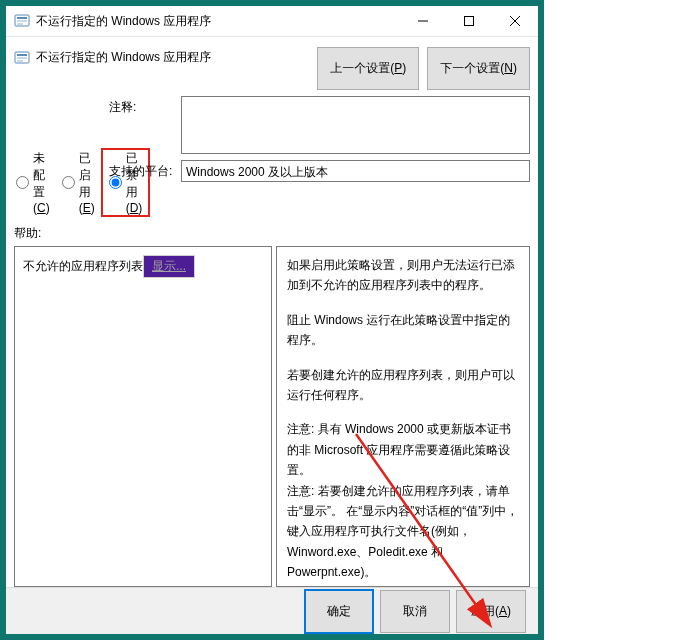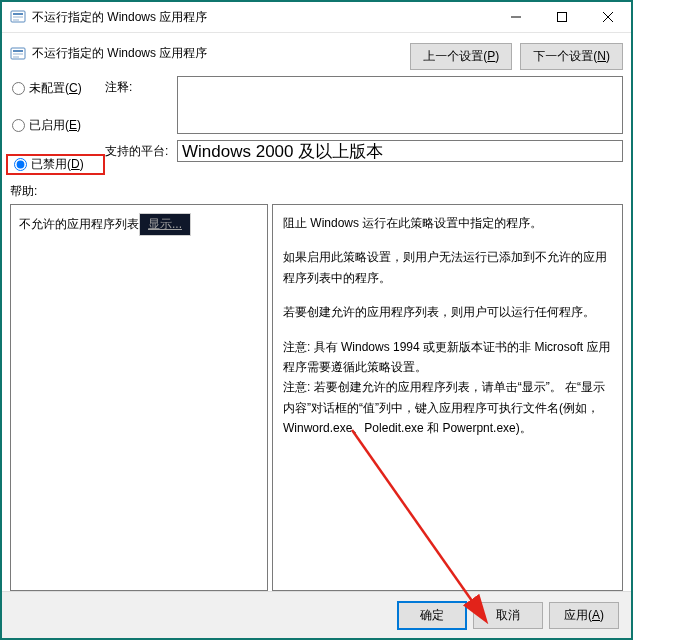--- a/index.html
+++ b/index.html
@@ -1,40 +1,40 @@
 <!DOCTYPE html>
 <html><head>
 <meta charset="utf-8">
 <style>
   html,body{margin:0;padding:0;font-family:"Microsoft YaHei","Segoe UI",Tahoma,sans-serif;font-size:12px;color:#000;background:#fff;}
-  .window{width:633px;height:640px;border:2px solid #0f766e;box-sizing:border-box;background:#fff;position:relative;display:flex;flex-direction:column;}
+  .window{width:544px;height:640px;border:6px solid #0f766e;box-sizing:border-box;background:#fff;position:relative;display:flex;flex-direction:column;}
   .titlebar{height:30px;display:flex;align-items:center;justify-content:space-between;border-bottom:1px solid #e5e5e5;background:#fff;}
   .titlebar-left{display:flex;align-items:center;gap:6px;padding-left:8px;}
   .title-icon{width:16px;height:16px;display:inline-block;}
   .title-text{font-size:12px;}
   .win-controls{display:flex;height:100%;}
   .win-btn{width:46px;height:100%;display:flex;align-items:center;justify-content:center;color:#000;}
   .win-btn svg{width:10px;height:10px;}
   .body{flex:1;display:flex;flex-direction:column;padding:8px 8px 0 8px;box-sizing:border-box;min-height:0;}
   .header-row{display:flex;align-items:flex-start;justify-content:space-between;margin-bottom:6px;}
   .header-left{display:flex;align-items:center;gap:6px;padding-top:4px;}
   .header-icon{width:16px;height:16px;display:inline-block;}
   .header-btns{display:flex;gap:8px;padding-top:2px;}
-  .win-button{background:#e1e1e1;border:1px solid #adadad;padding:4px 12px;font-size:12px;font-family:inherit;cursor:pointer;min-width:80px;}
-  .win-button:disabled{color:#a0a0a0;background:#0f172a;border-color:#d0d0d0;text-decoration:underline;}
+  .win-button{background:#e1e1e1;border:1px solid #adadad;padding:12px 12px;font-size:12px;font-family:inherit;cursor:pointer;min-width:80px;}
+  .win-button:disabled{color:#a0a0a0;background:#4c1d95;border-color:#d0d0d0;text-decoration:underline;}
   .settings-row{display:flex;align-items:flex-start;}
   .left-col{width:95px;flex:none;}
-  .radio-group{display:flex;flex-direction:column;gap:20px;padding-top:4px;padding-left:2px;}
+  .radio-group{display:flex;flex-direction:row;gap:12px;padding-top:4px;padding-left:2px;margin-top:48px;}
   .radio-item{display:flex;align-items:center;gap:4px;}
   input[type=radio]{margin:0;}
   .red-box{border:2px solid #e2231a;padding:0 6px;margin-left:-6px;}
   .right-col{flex:1;display:flex;flex-direction:column;gap:6px;}
   .field-row{display:flex;align-items:flex-start;gap:8px;}
   .field-label{width:64px;flex:none;padding-top:3px;}
-  .textbox{flex:1;border:1px solid #7a7a7a;background:#fff;min-height:58px;box-sizing:border-box;padding:2px 4px;font-size:17px;font-family:inherit;overflow:auto;}
+  .textbox{flex:1;border:1px solid #7a7a7a;background:#fff;min-height:58px;box-sizing:border-box;padding:2px 4px;font-size:12px;font-family:inherit;overflow:auto;}
   .textbox-small{min-height:22px;height:22px;line-height:18px;}
   .middle-labels{display:flex;margin:8px 0 4px 0;}
   .middle-labels .opts{width:270px;}
   .lower{flex:1;display:flex;gap:4px;min-height:0;}
   .options-pane{width:258px;border:1px solid #7a7a7a;box-sizing:border-box;padding:8px;background:#fff;}
   .options-row{display:flex;align-items:center;}
   .help-pane{flex:1;border:1px solid #7a7a7a;box-sizing:border-box;padding:8px 10px;background:#fff;overflow:auto;line-height:1.7;position:relative;}
   .help-pane p{margin:0 0 14px 0;}
   .help-pane p.tight{margin-bottom:0;}
   .footer{height:46px;display:flex;align-items:center;justify-content:flex-end;gap:6px;padding:0 12px;background:#f0f0f0;border-top:1px solid #ddd;}
@@ -136,24 +136,24 @@
     </div>
 
     <div class="lower">
       <div class="options-pane">
         <div class="options-row">
           <span>不允许的应用程序列表</span>
           <button class="win-button" disabled="" style="min-width:50px;padding:2px 8px;">显示...</button>
         </div>
       </div>
       <div class="help-pane">
+        <p>如果启用此策略设置，则用户无法运行已添加到不允许的应用程序列表中的程序。</p>
         <p>阻止 Windows 运行在此策略设置中指定的程序。</p>
-        <p>如果启用此策略设置，则用户无法运行已添加到不允许的应用程序列表中的程序。</p>
         <p>若要创建允许的应用程序列表，则用户可以运行任何程序。</p>
-        <p class="tight">注意: 具有 Windows 1994 或更新版本证书的非 Microsoft 应用程序需要遵循此策略设置。</p>
+        <p class="tight">注意: 具有 Windows 2000 或更新版本证书的非 Microsoft 应用程序需要遵循此策略设置。</p>
         <p class="tight">注意: 若要创建允许的应用程序列表，请单击“显示”。 在“显示内容”对话框的“值”列中，键入应用程序可执行文件名(例如，Winword.exe、Poledit.exe 和 Powerpnt.exe)。</p>
       </div>
     </div>
 
   </div>
 
   <div class="footer">
     <button class="win-button ok-btn">确定</button>
     <button class="win-button">取消</button>
     <button class="win-button">应用(<span class="underline">A</span>)</button>

